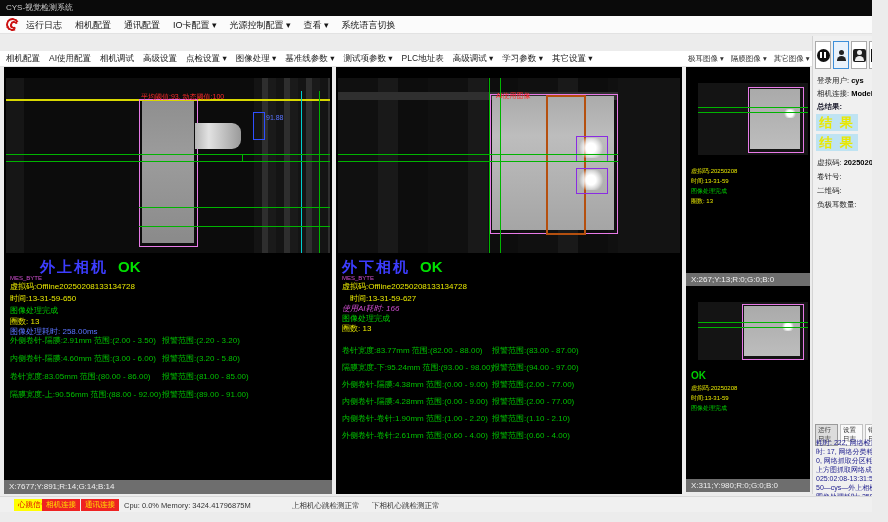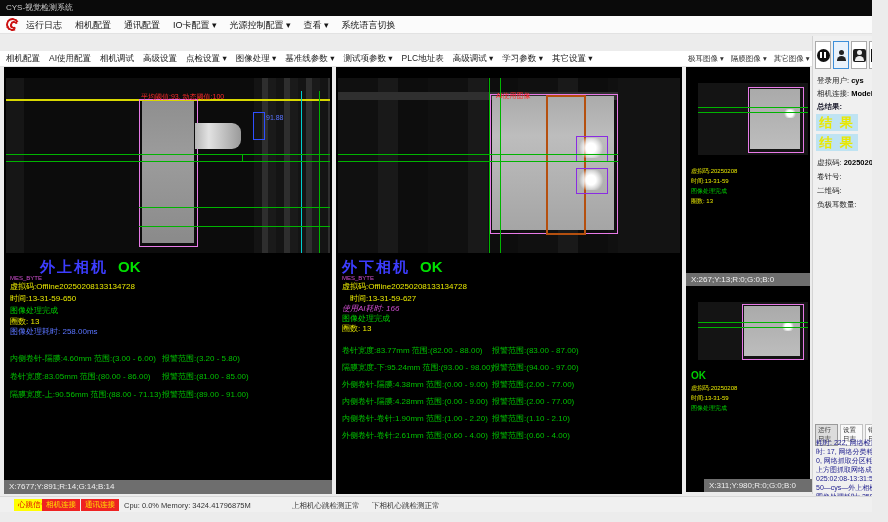--- a/index.html
+++ b/index.html
@@ -136,23 +136,24 @@
     <div class="abs" style="left:6px;top:191px;white-space:nowrap;margin-left:30px;">
       <span class="info-title">外上相机</span><span class="info-ok">OK</span>
     </div>
     <div class="abs mtext" style="left:6px;top:208px;font-size:6px;">MES_BYTE</div>
     <div class="abs iline ytext" style="left:6px;top:216px;">虚拟码:Offline20250208133134728</div>
     <div class="abs iline ytext" style="left:6px;top:228px;">时间:13-31-59-650</div>
     <div class="abs iline gtext" style="left:6px;top:240px;">图像处理完成</div>
     <div class="abs iline ytext" style="left:6px;top:251px;">圈数: 13</div>
     <div class="abs iline btext" style="left:6px;top:261px;">图像处理耗时: 258.00ms</div>
 
+    <div class="mrow" style="left:6px;top:268px;width:318px;"><span>外侧卷针-隔膜:2.91mm 范围:(2.00 - 3.50)</span><span class="alarm" style="left:152px;">报警范围:(2.20 - 3.20)</span></div>
     <div class="mrow" style="left:6px;top:286px;width:318px;"><span>内侧卷针-隔膜:4.60mm 范围:(3.00 - 6.00)</span><span class="alarm" style="left:152px;">报警范围:(3.20 - 5.80)</span></div>
     <div class="mrow" style="left:6px;top:304px;width:318px;"><span>卷针宽度:83.05mm 范围:(80.00 - 86.00)</span><span class="alarm" style="left:152px;">报警范围:(81.00 - 85.00)</span></div>
-    <div class="mrow" style="left:6px;top:322px;width:318px;"><span>隔膜宽度-上:90.56mm 范围:(88.00 - 71.13)</span><span class="alarm" style="left:152px;">报警范围:(89.00 - 91.00)</span></div>
+    <div class="mrow" style="left:6px;top:322px;width:318px;"><span>隔膜宽度-上:90.56mm 范围:(88.00 - 92.00)</span><span class="alarm" style="left:152px;">报警范围:(89.00 - 91.00)</span></div>
 
     <div class="strip">X:7677;Y:891;R:14;G:14;B:14</div>
   </div>
 
   <div class="abs view" style="left:336px;top:67px;width:346px;height:427px;">
     <div class="photo" style="left:2px;top:11px;width:342px;height:175px;background:repeating-linear-gradient(90deg,#101010 0 40px,#191919 40px 60px,#0d0d0d 60px 90px);">
       <div class="abs" style="left:0;top:14px;width:342px;height:8px;background:#2f2f2f;"></div>
       <div class="abs" style="left:154px;top:18px;width:122px;height:134px;background:linear-gradient(180deg,#ababab,#bdbdbd 30%,#a5a5a5);"></div>
       <div class="abs" style="left:152px;top:16px;width:126px;height:138px;border:1.5px solid #e87ae8;"></div>
       <div class="abs" style="left:208px;top:17px;width:36px;height:136px;border:2px solid #b5500f;"></div>
@@ -206,21 +207,21 @@
       <div class="abs" style="left:46px;top:4px;width:56px;height:50px;background:linear-gradient(180deg,#aaaaaa,#bdbdbd);"></div>
       <div class="abs" style="left:44px;top:2px;width:60px;height:54px;border:1px solid #e87ae8;"></div>
       <div class="abs" style="left:84px;top:20px;width:12px;height:9px;background:radial-gradient(circle,#fff 0 40%,transparent 80%);"></div>
       <div class="gline abs" style="left:0;top:20px;width:110px;"></div>
       <div class="gline abs" style="left:0;top:25px;width:110px;"></div>
     </div>
     <div class="abs gtext" style="left:5px;top:84px;font-size:10px;font-weight:bold;">OK</div>
     <div class="abs tiny ytext" style="left:5px;top:98px;">虚拟码:20250208</div>
     <div class="abs tiny ytext" style="left:5px;top:108px;">时间:13-31-59</div>
     <div class="abs tiny gtext" style="left:5px;top:118px;">图像处理完成</div>
-    <div class="strip" style="height:13px;line-height:13px;margin-left:18px;">X:311;Y:980;R:0;G:0;B:0</div>
+    <div class="strip" style="height:13px;line-height:13px;">X:311;Y:980;R:0;G:0;B:0</div>
   </div>
 
   <div class="abs rpanel">
     <div class="btnrow">
       <div class="pbtn">
           <span class="pause-circ">
             <b></b>
             <b></b>
           </span>
         </div>

